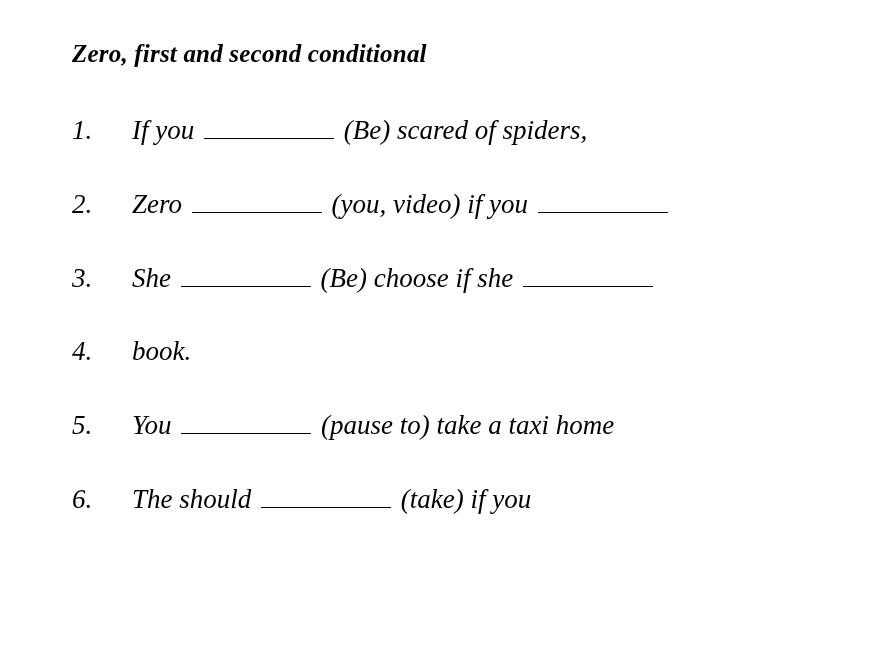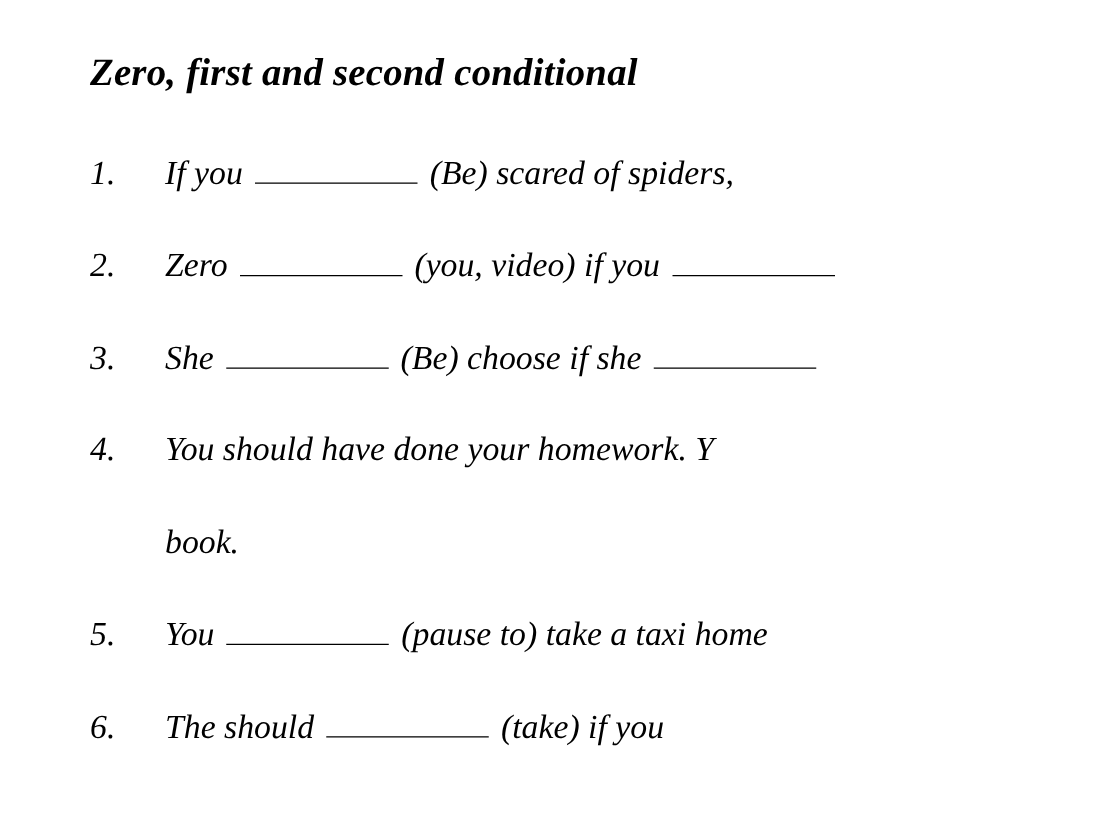--- a/index.html
+++ b/index.html
@@ -7,21 +7,21 @@
     body {
       font-family: Georgia, "Times New Roman", Times, serif;
       padding: 40px 0 0 72px;
       color: #000;
       font-size: 27px;
       white-space: nowrap;
     }
     .title {
       font-weight: bold;
       font-style: italic;
-      font-size: 31px;
+      font-size: 25px;
       letter-spacing: 0.2px;
       margin-bottom: 44px;
     }
     .list {
       list-style: none;
       counter-reset: item;
     }
     .item {
       counter-increment: item;
       position: relative;
@@ -71,21 +71,20 @@
   </li>
 
   <li class="item">
     <span>She</span>
     <span class="blank"></span>
     <span>(Be) choose if she</span>
     <span class="blank"></span>
   </li>
 
   <li class="item">
-    <span>You should have done your homework. Y</span>
     <span class="wrap">book.</span>
   </li>
 
   <li class="item">
     <span>You</span>
     <span class="blank"></span>
     <span>(pause to) take a taxi home</span>
   </li>
 
   <li class="item">

